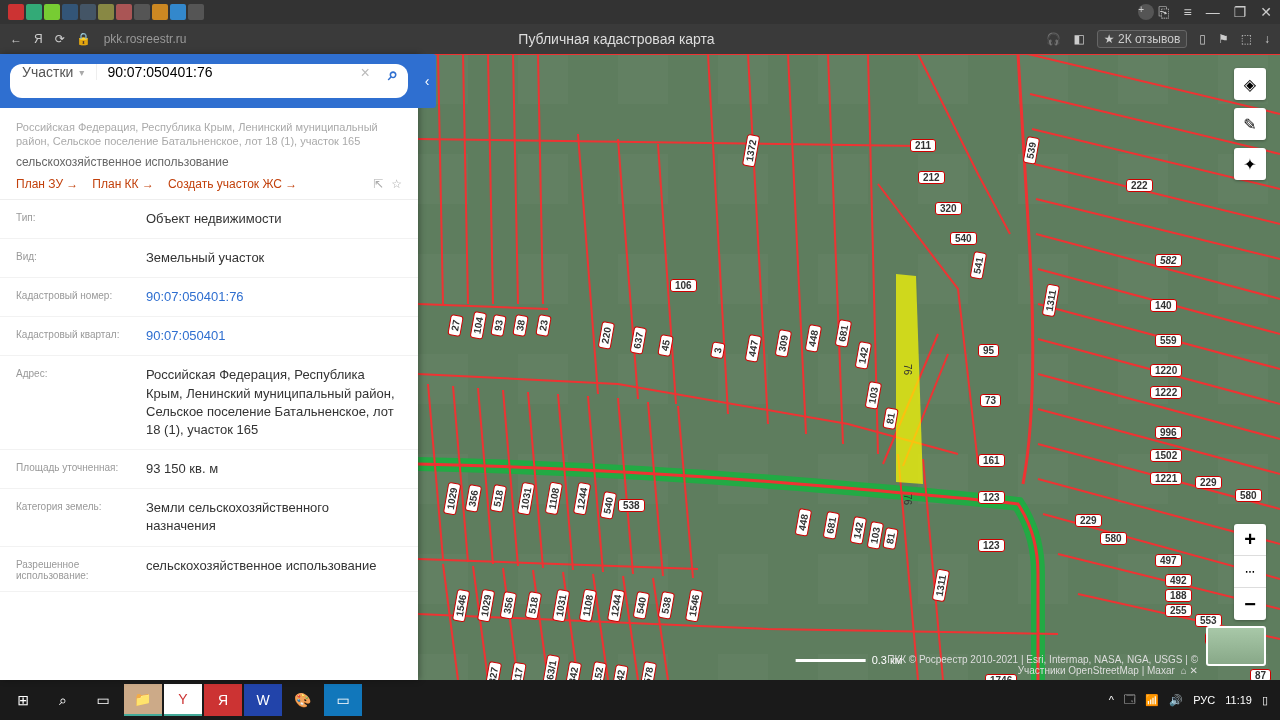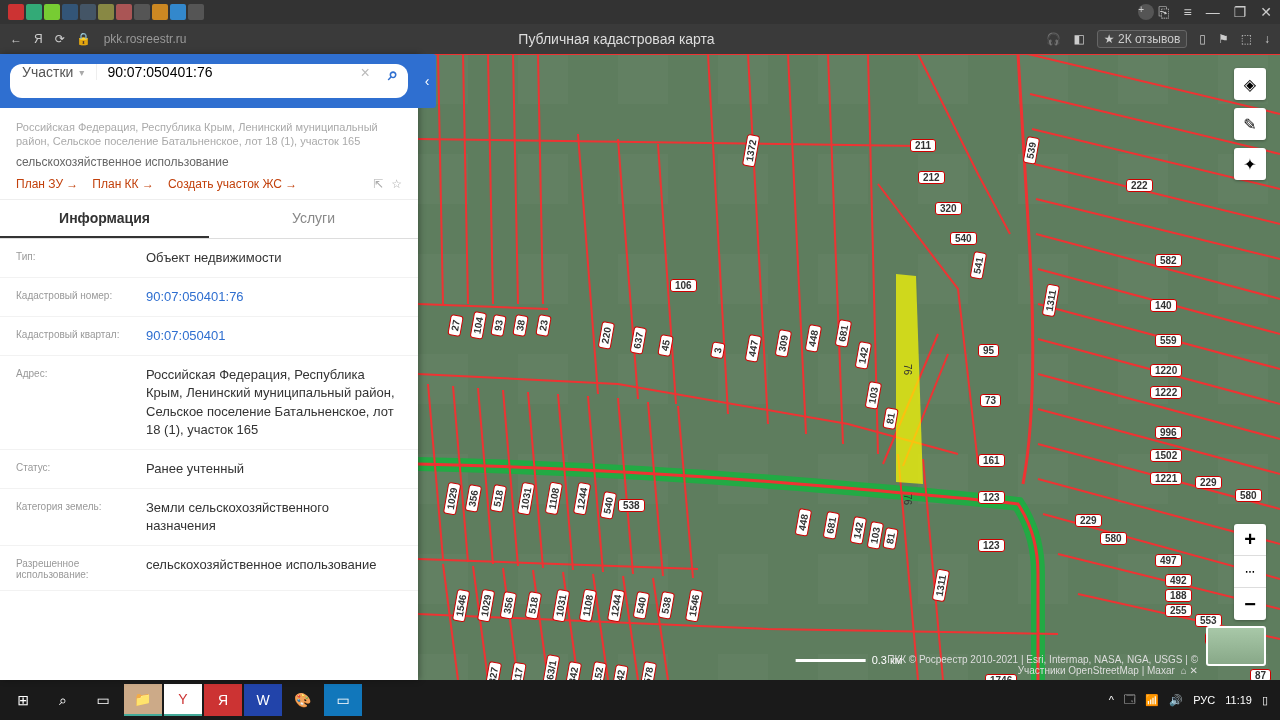--- a/index.html
+++ b/index.html
@@ -119,44 +119,44 @@
       <div class="links">
         <a>План ЗУ →</a>
         <a>План КК →</a>
         <a>Создать участок ЖС →</a>
         <span class="ico">
             <span>⇱</span>
             <span>☆</span>
           </span>
       </div>
     </div>
-    <div class="tabs">
-      <div class="tab active">Информация</div>
-      <div class="tab">Услуги</div>
-    </div>
     <div class="info">
       <div class="info-row">
           <div class="lbl">Тип:</div>
           <div class="val">Объект недвижимости</div>
         </div>
       <div class="info-row">
+          <div class="lbl">Вид:</div>
+          <div class="val">Земельный участок</div>
+        </div>
+      <div class="info-row">
           <div class="lbl">Кадастровый номер:</div>
           <div class="val link">90:07:050401:76</div>
         </div>
       <div class="info-row">
           <div class="lbl">Кадастровый квартал:</div>
           <div class="val link">90:07:050401</div>
         </div>
       <div class="info-row">
           <div class="lbl">Адрес:</div>
           <div class="val">Российская Федерация, Республика Крым, Ленинский муниципальный район, Сельское поселение Батальненское, лот 18 (1), участок 165</div>
         </div>
       <div class="info-row">
-          <div class="lbl">Статус:</div>
-          <div class="val">Ранее учтенный</div>
+          <div class="lbl">Площадь уточненная:</div>
+          <div class="val">93 150 кв. м</div>
         </div>
       <div class="info-row">
           <div class="lbl">Категория земель:</div>
           <div class="val">Земли сельскохозяйственного назначения</div>
         </div>
       <div class="info-row">
           <div class="lbl">Разрешенное использование:</div>
           <div class="val">сельскохозяйственное использование</div>
         </div>
 
@@ -256,21 +256,21 @@
         <div class="parcel-lbl" style="left: 252px; top: 225px;">106</div>
         <div class="parcel-lbl" style="left: 560px; top: 290px;">95</div>
         <div class="parcel-lbl" style="left: 562px; top: 340px;">73</div>
         <div class="parcel-lbl" style="left: 560px; top: 400px;">161</div>
         <div class="parcel-lbl" style="left: 560px; top: 437px;">123</div>
         <div class="parcel-lbl" style="left: 560px; top: 485px;">123</div>
         <div class="parcel-lbl" style="left: 507px; top: 525px; transform: rotate(-80deg);">1311</div>
         <div class="parcel-lbl" style="left: 617px; top: 240px; transform: rotate(-80deg);">1311</div>
         <div class="parcel-lbl" style="left: 600px; top: 90px; transform: rotate(-80deg);">539</div>
         <div class="parcel-lbl" style="left: 708px; top: 125px;">222</div>
-        <div class="parcel-lbl" style="left: 737px; top: 200px;">582</div>
+        <div class="parcel-lbl" style="left: 737px; top: 200px; font-style: italic;">582</div>
         <div class="parcel-lbl" style="left: 732px; top: 245px;">140</div>
         <div class="parcel-lbl" style="left: 737px; top: 280px;">559</div>
         <div class="parcel-lbl" style="left: 732px; top: 310px;">1220</div>
         <div class="parcel-lbl" style="left: 732px; top: 332px;">1222</div>
         <div class="parcel-lbl" style="left: 737px; top: 372px; text-decoration: underline;">996</div>
         <div class="parcel-lbl" style="left: 732px; top: 395px;">1502</div>
         <div class="parcel-lbl" style="left: 732px; top: 418px;">1221</div>
         <div class="parcel-lbl" style="left: 777px; top: 422px;">229</div>
         <div class="parcel-lbl" style="left: 817px; top: 435px;">580</div>
         <div class="parcel-lbl" style="left: 657px; top: 460px;">229</div>

